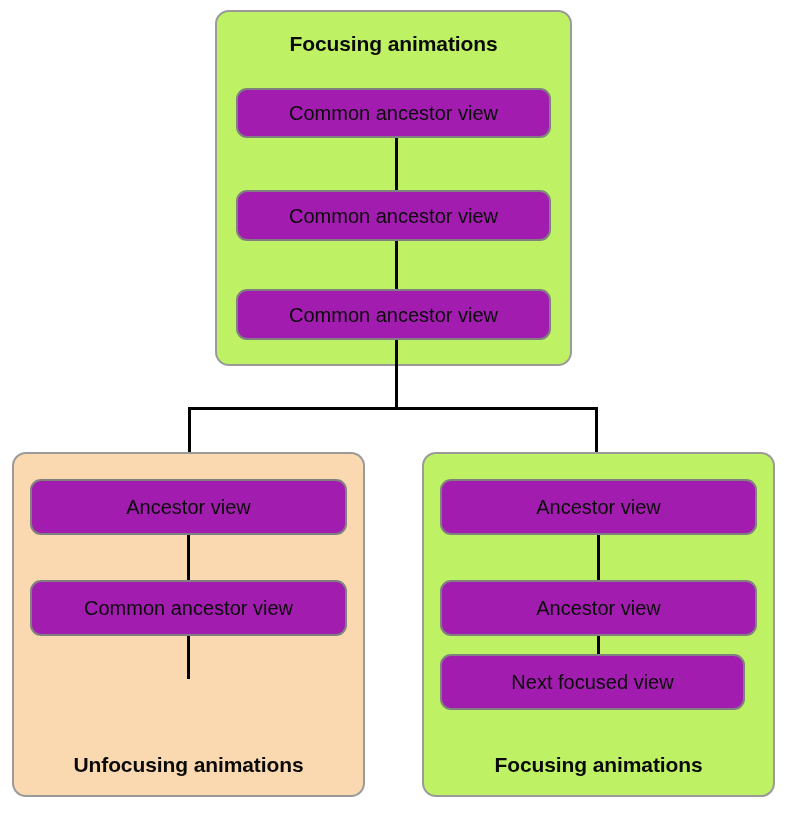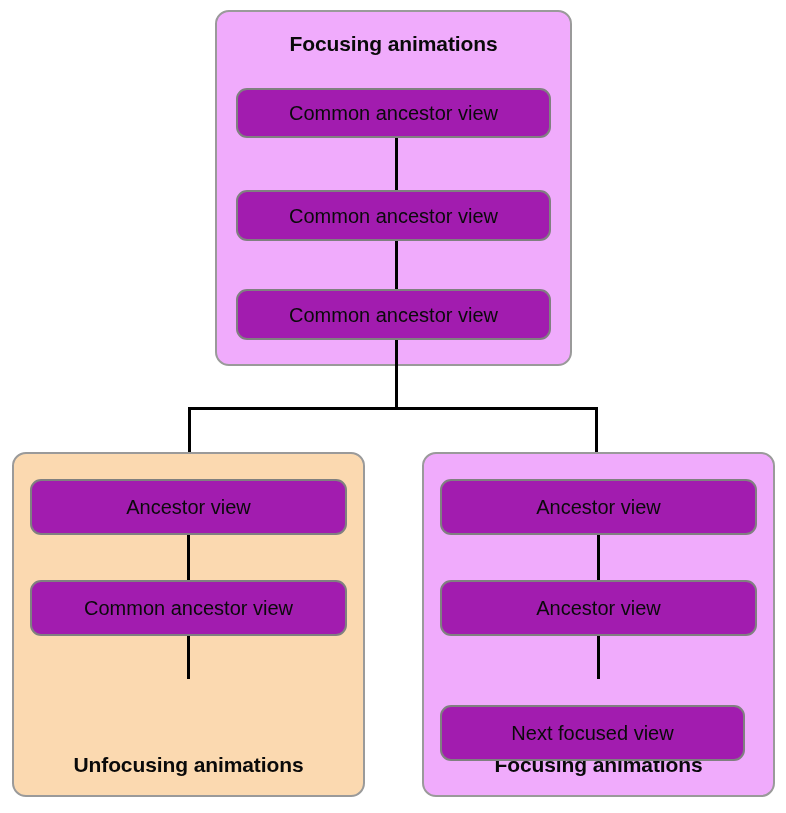--- a/index.html
+++ b/index.html
@@ -27,21 +27,21 @@
   
   .panel {
     position: absolute;
     box-sizing: border-box;
     border: 2px solid #9a9a9a;
     border-radius: 14px;
     display: flex;
     flex-direction: column;
     align-items: center;
   }
-  .panel-blue  { background: #f0abfc; }
+  .panel-blue  { background: #bef264; }
   .panel-orange{ background: #fbd9b0; }
 
   .panel-title {
     font-size: 21px;
     font-weight: bold;
     color: #0a0a0a;
     letter-spacing: -0.1px;
     line-height: 1;
     white-space: nowrap;
   }
@@ -121,21 +121,21 @@
     top: 452px;
     width: 353px;
     height: 345px;
   }
   #right-panel .panel-title {
     margin-top: auto;
     margin-bottom: 20px;
   }
   #right-node-0 { left: 440px; top: 479px; width: 317px; height: 56px; }
   #right-node-1 { left: 440px; top: 580px; width: 317px; height: 56px; }
-  #right-node-2 { left: 440px; top: 705px; width: 305px; height: 56px; }
+  #right-node-2 { left: 440px; top: 654px; width: 305px; height: 56px; }
 
   #right-link-0 { left: 597px; top: 535px; height: 45px; }
   #right-link-1 { left: 597px; top: 636px; height: 43px; }
 </style>
 </head>
 <body>
 
 <div id="diagram-root">
 
   <div class="panel panel-blue" id="top-panel">

